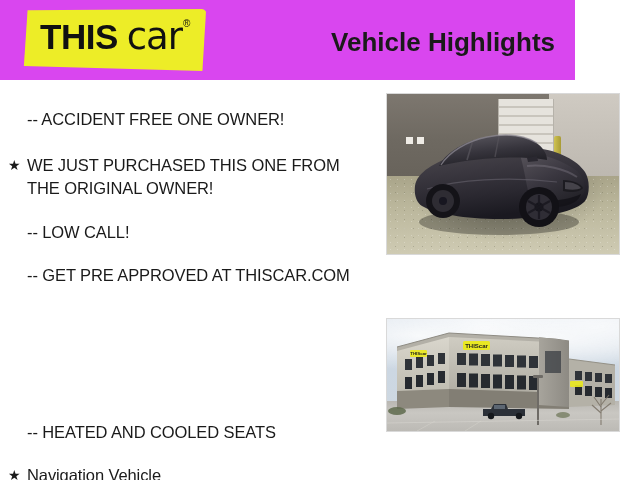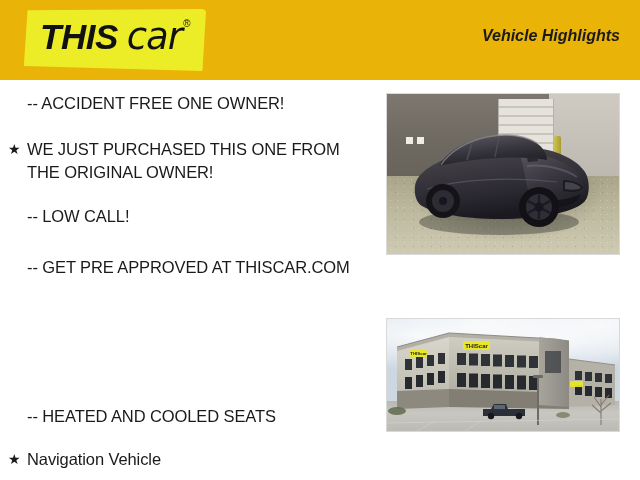--- a/index.html
+++ b/index.html
@@ -12,25 +12,24 @@
     height: 480px;
     overflow: hidden;
     font-family: "Liberation Sans", sans-serif;
     position: relative;
   }
 
   
   #header {
     position: absolute;
     left: 0; top: 0;
-    width: 640px;
+    width: 575px;
     height: 80px;
-    background: #eab308;
+    background: #d946ef;
     box-sizing: border-box;
-    font-style: italic;
   }
   #logo-badge {
     position: absolute;
     left: 22px;
     top: 9px;
     width: 186px;
     height: 62px;
     background: #eded27;
     border-radius: 6px / 10px;
     
@@ -68,40 +67,40 @@
     position: relative;
     top: -22px;
     left: 1px;
   }
   #header-title {
     position: absolute;
     right: 20px;
     top: 27px;
     font-family: "Liberation Sans", sans-serif;
     font-weight: bold;
-    font-size: 16px;
+    font-size: 26px;
     color: #1a1a1a;
     letter-spacing: 0px;
     white-space: nowrap;
   }
 
   
   #content {
     position: absolute;
     left: 0; top: 80px;
     width: 640px;
     height: 400px;
     background: #ffffff;
   }
 
   
   #highlights {
     position: absolute;
     left: 0;
-    top: 0;
+    top: 16px;
     width: 372px;
     height: 372px;
   }
   .hl-item {
     position: absolute;
     left: 8px;
     width: 360px;
     display: flex;
     align-items: flex-start;
     color: #1a1a1a;
@@ -255,21 +254,21 @@
     <div class="hl-item" style="top:58px;">
       <span class="hl-bullet">★</span>
       <span class="hl-text">WE JUST PURCHASED THIS ONE FROM THE ORIGINAL OWNER!</span>
     </div>
 
     <div class="hl-item" style="top:125px;">
       <span class="hl-bullet"></span>
       <span class="hl-text">-- LOW CALL!</span>
     </div>
 
-    <div class="hl-item" style="top:168px;margin-top:8px;">
+    <div class="hl-item" style="top:168px;">
       <span class="hl-bullet"></span>
       <span class="hl-text">-- GET PRE APPROVED AT THISCAR.COM</span>
     </div>
 
 
 
     <div class="hl-item" style="top:325px;text-align:right;">
       <span class="hl-bullet"></span>
       <span class="hl-text">-- HEATED AND COOLED SEATS</span>
     </div>

